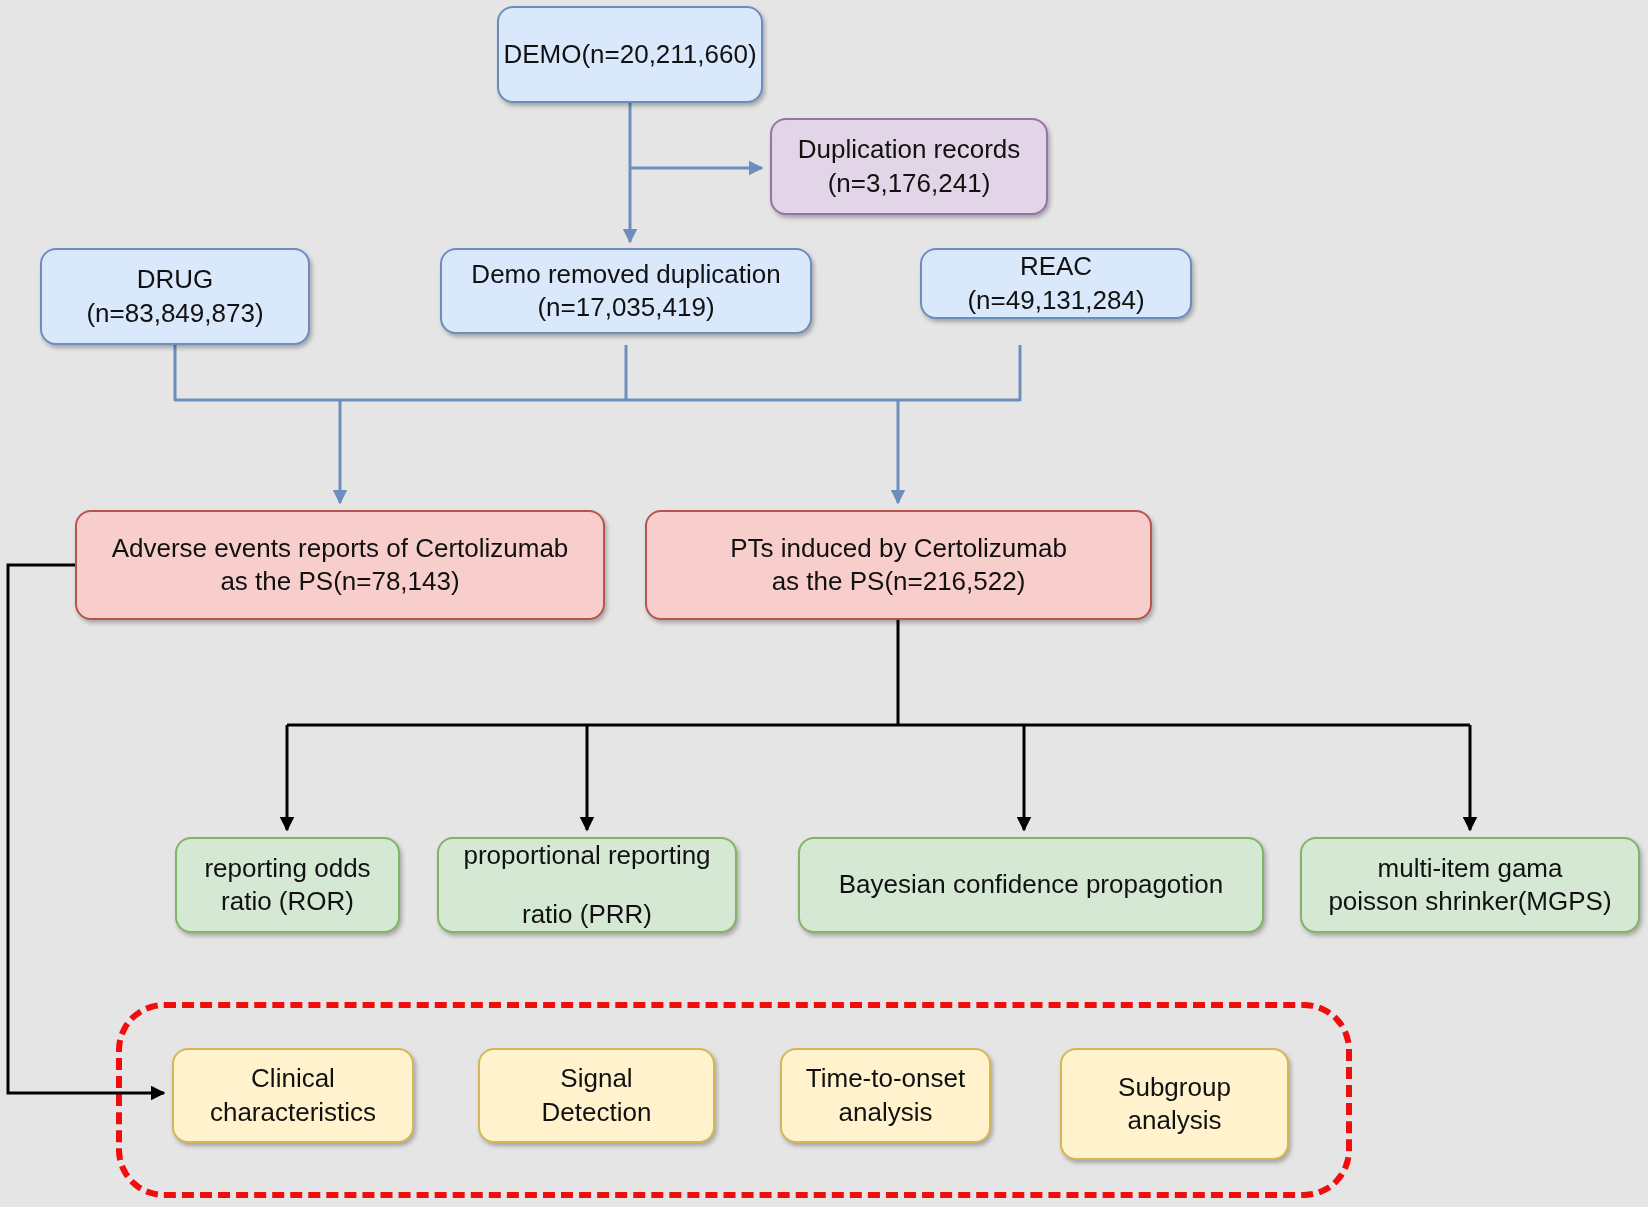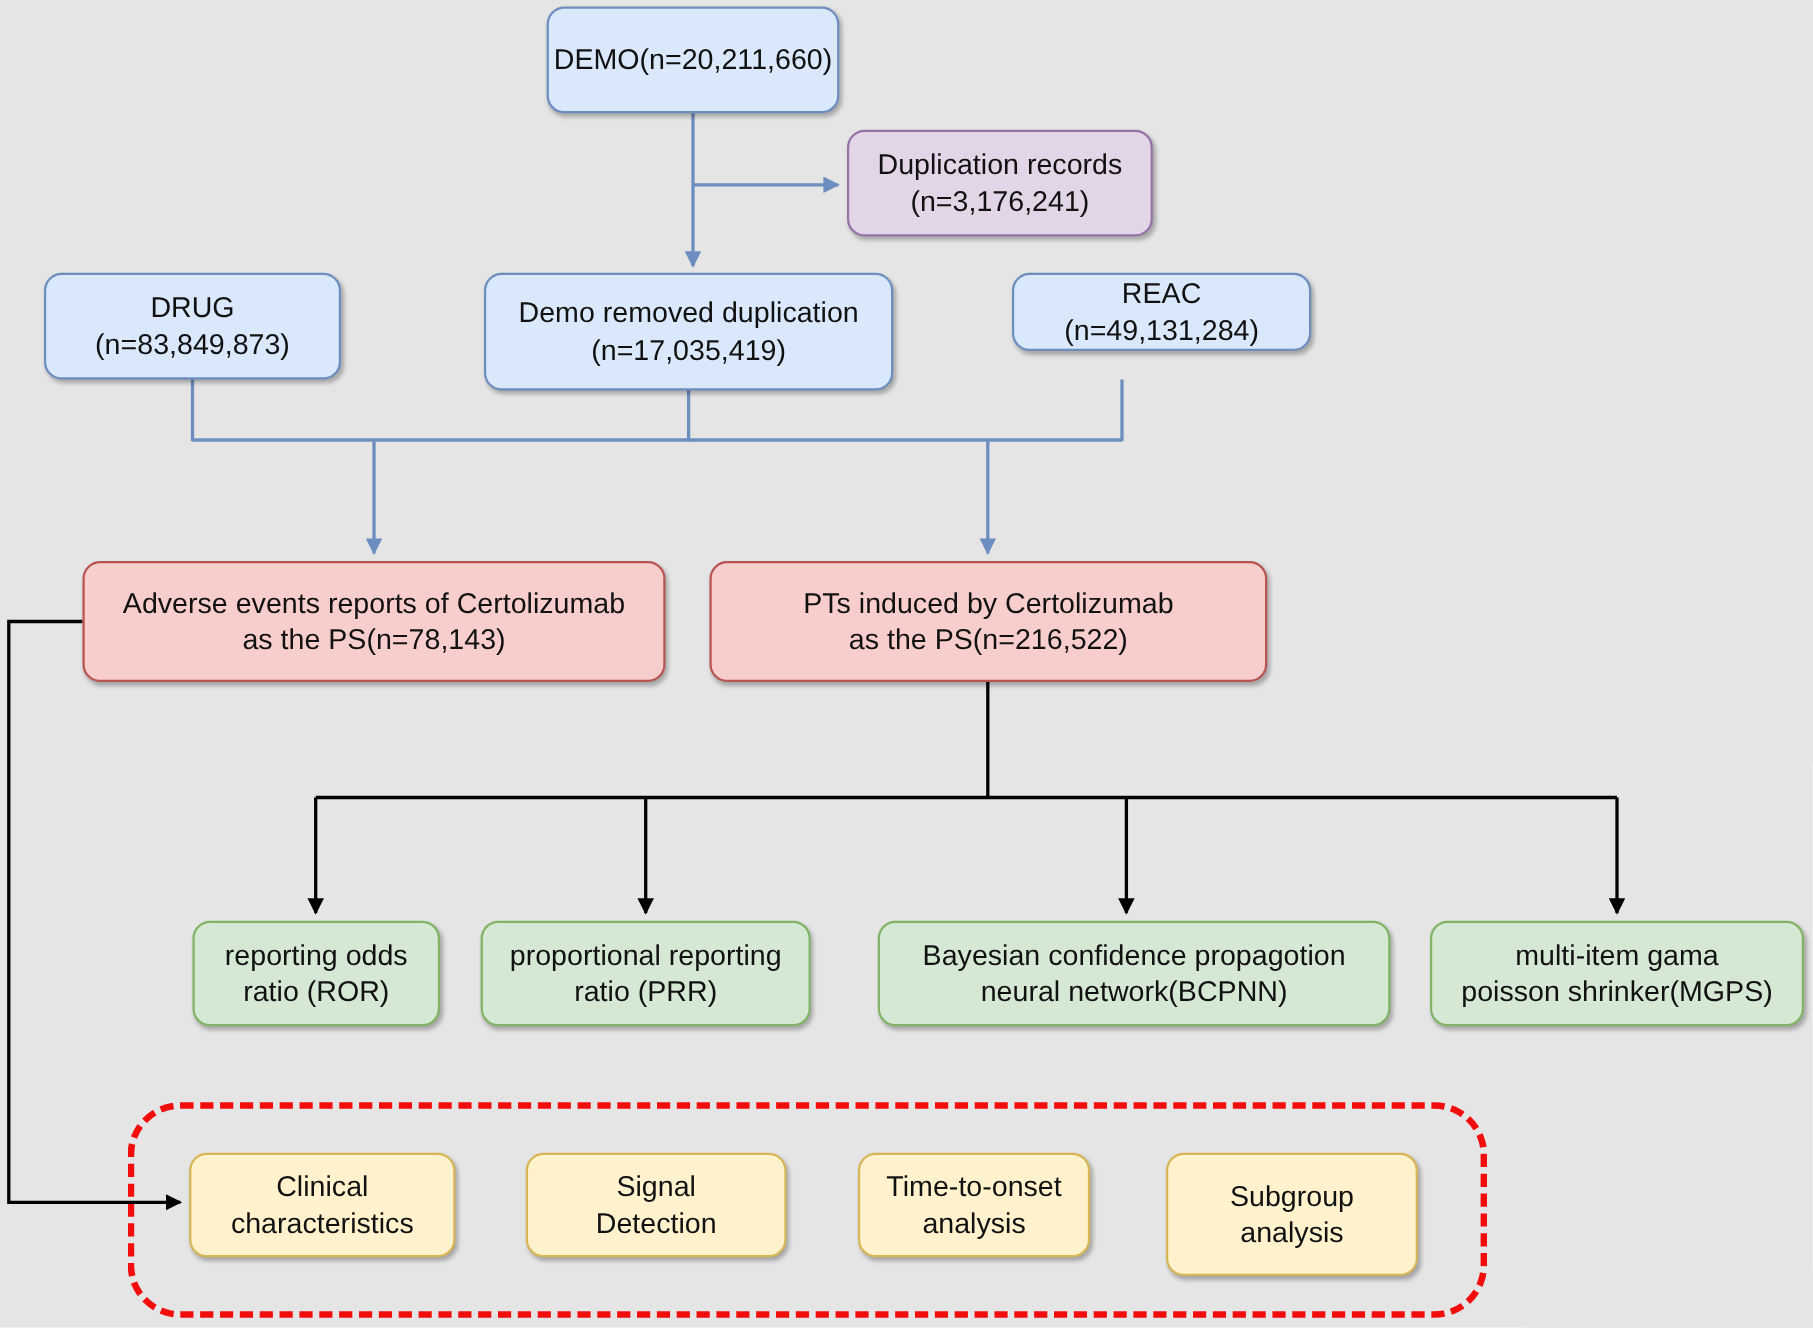--- a/index.html
+++ b/index.html
@@ -85,21 +85,21 @@
   <div class="node purple" style="left:770px; top:118px; width:278px; height:97px;">
     <div class="line">Duplication records</div>
     <div class="line">(n=3,176,241)</div>
   </div>
 
   <div class="node blue" style="left:40px; top:248px; width:270px; height:97px;">
     <div class="line">DRUG</div>
     <div class="line">(n=83,849,873)</div>
   </div>
 
-  <div class="node blue" style="left:440px; top:248px; width:372px; height:107px;">
+  <div class="node blue" style="left:440px; top:248px; width:372px; height:86px;">
     <div class="line">Demo removed duplication</div>
     <div class="line">(n=17,035,419)</div>
   </div>
 
   <div class="node blue" style="left:920px; top:248px; width:272px; height:71px;">
     <div class="line">REAC</div>
     <div class="line">(n=49,131,284)</div>
   </div>
 
   <div class="node red" style="left:75px; top:510px; width:530px; height:110px;">
@@ -110,28 +110,27 @@
   <div class="node red" style="left:645px; top:510px; width:507px; height:110px;">
     <div class="line">PTs induced by Certolizumab</div>
     <div class="line">as the PS(n=216,522)</div>
   </div>
 
   <div class="node green" style="left:175px; top:837px; width:225px; height:96px;">
     <div class="line">reporting odds</div>
     <div class="line">ratio (ROR)</div>
   </div>
 
-  <div class="node green" style="left:437px; top:837px; width:300px; height:96px;">
+  <div class="node green" style="left:437px; top:837px; width:300px; height:96px;justify-content:space-between;">
     <div class="line">proportional reporting</div>
     <div class="line">ratio (PRR)</div>
   </div>
 
   <div class="node green" style="left:798px; top:837px; width:466px; height:96px;">
     <div class="line">Bayesian confidence propagotion</div>
-    <div class="line">neural network(BCPNN)</div>
   </div>
 
   <div class="node green" style="left:1300px; top:837px; width:340px; height:96px;">
     <div class="line">multi-item gama</div>
     <div class="line">poisson shrinker(MGPS)</div>
   </div>
 
   <div class="node yellow" style="left:172px; top:1048px; width:242px; height:95px;">
     <div class="line">Clinical</div>
     <div class="line">characteristics</div>

